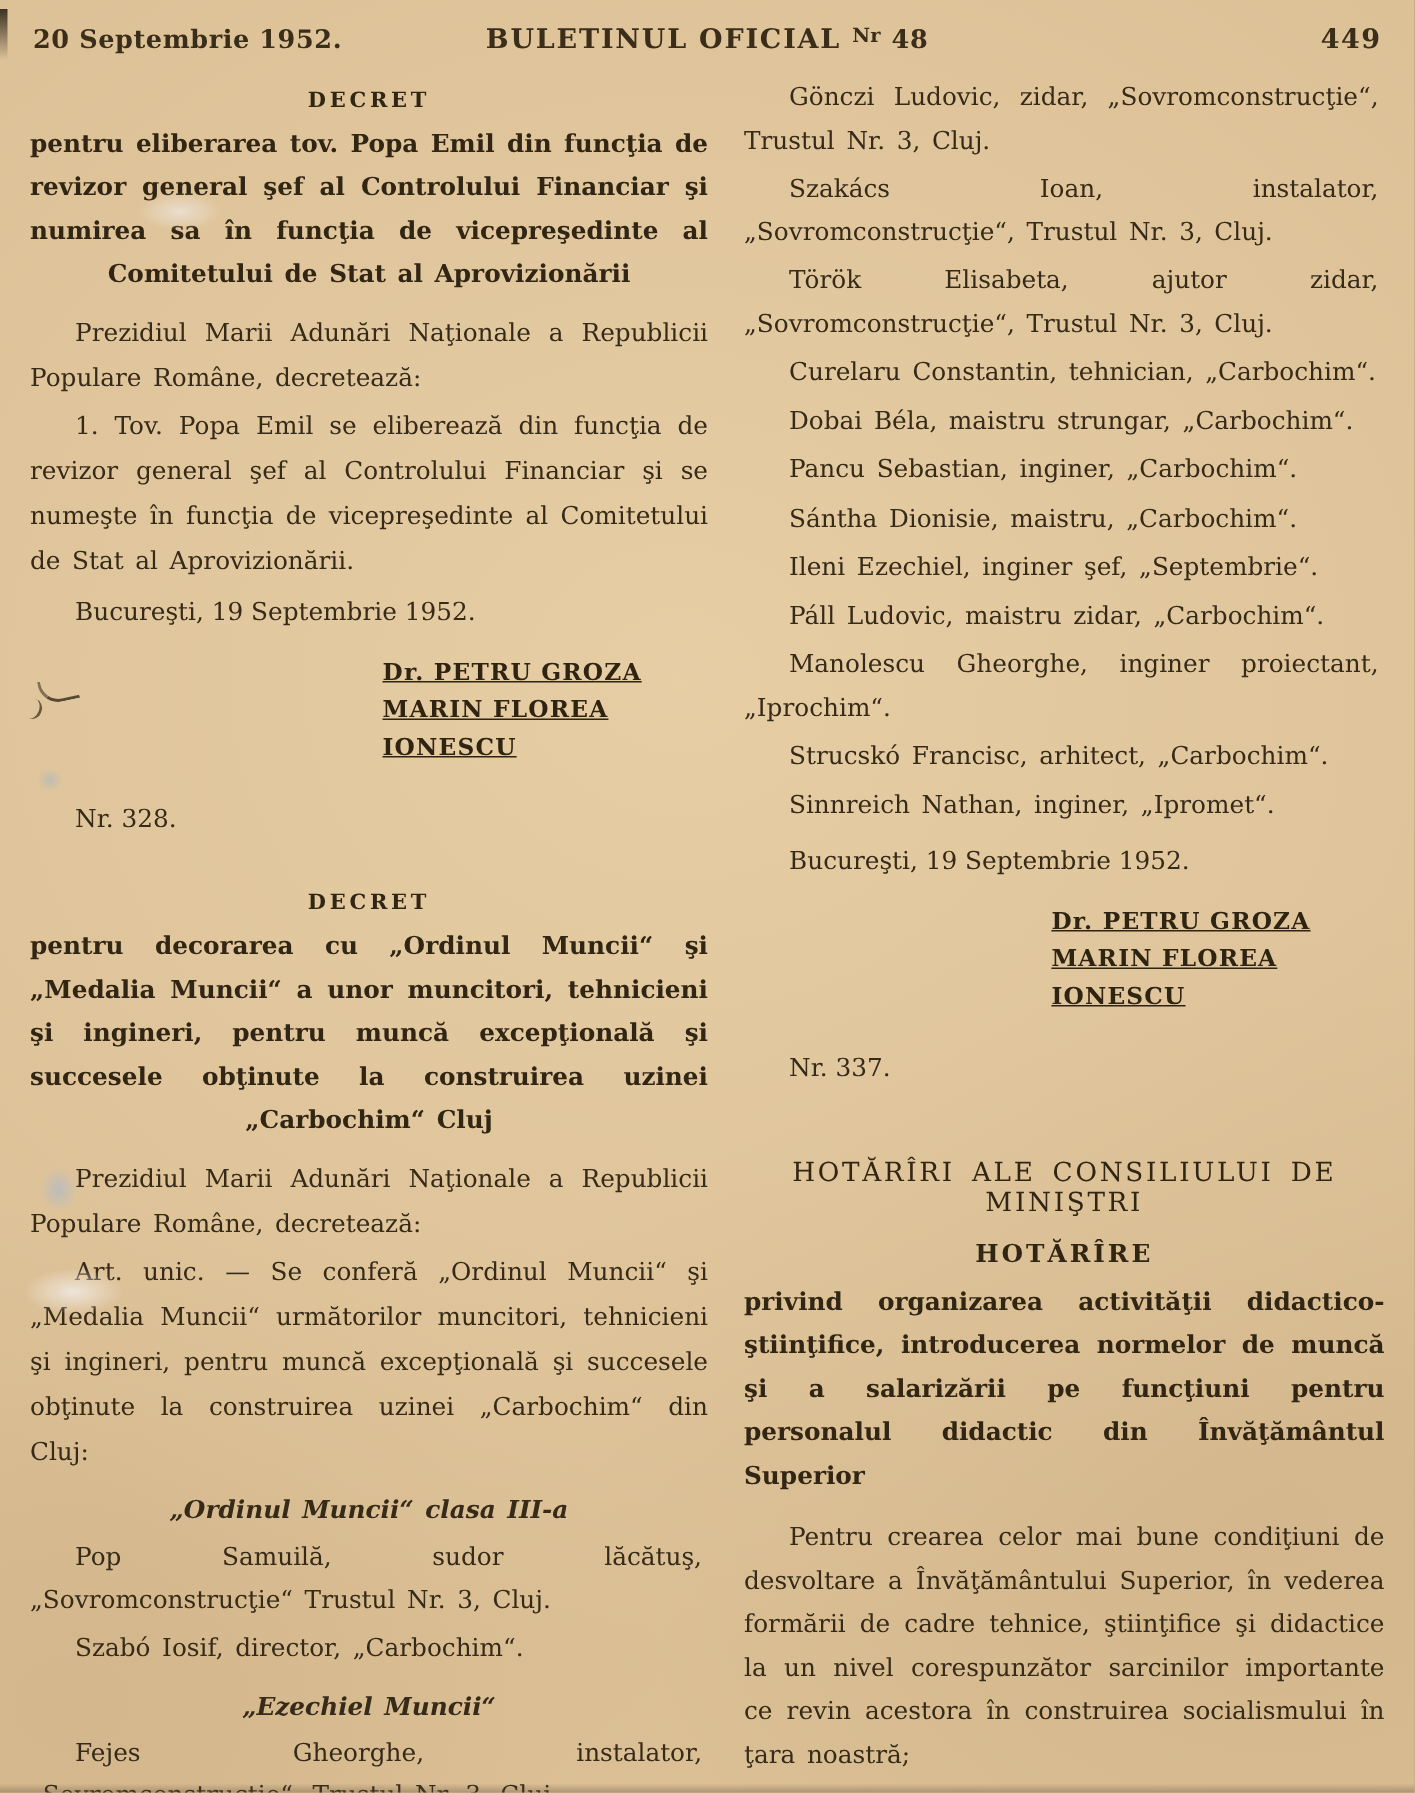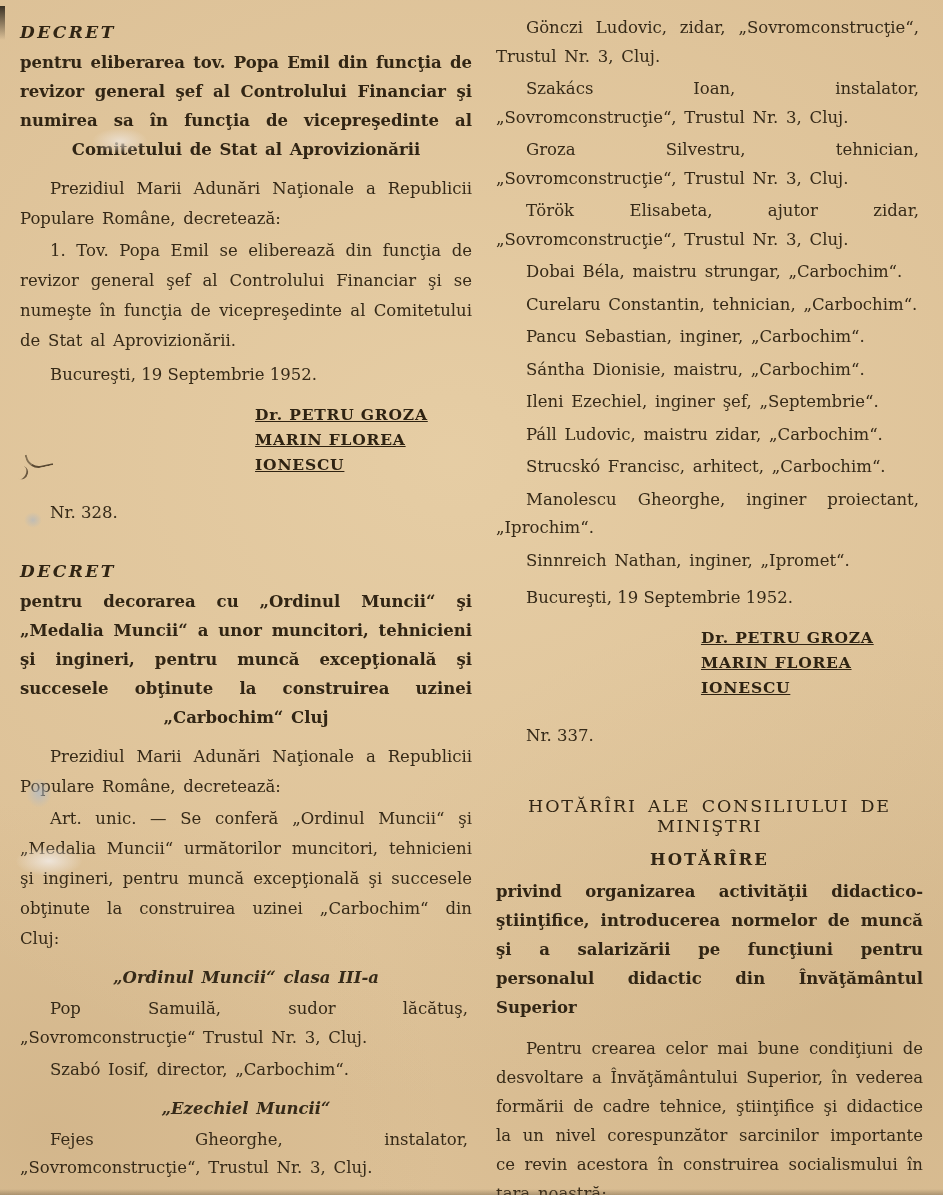--- a/index.html
+++ b/index.html
@@ -37,25 +37,24 @@
   .columns{
     display:grid;
     grid-template-columns:452px 1fr;
     column-gap:24px;
     padding:6px 20px 0 20px;
   }
   .col{font-size:16.5px;}
   
   .decree-title{
     margin:16px 0 6px 0;
-    text-align:left;
-    font-size:17px;font-weight:bold;
+    text-align:center;
+    font-size:14px;font-weight:bold;
     letter-spacing:2.5px;
     color:#312514;
-    font-style:italic;
   }
   .decree-subtitle{
     margin:4px 0 10px 0;
     font-weight:bold;
     line-height:29px;
     text-align:justify;
     text-align-last:center;
     word-spacing:2px;
     color:#312514;
   }
@@ -170,20 +169,29 @@
   .edge-shadow-bottom{
     left:0;bottom:0;width:100%;height:6px;
     background:linear-gradient(to top, rgba(90,74,52,.35), rgba(90,74,52,0));
   }
 </style>
 </head>
 <body>
 
 <div class="page">
 
+  <div class="hdr">
+    <span class="hdr-date">20 Septembrie 1952.</span>
+    <span class="hdr-center">
+      <span>BULETINUL OFICIAL</span>
+      <span class="issue-label">Nr</span>
+      <span class="issue-no">48</span>
+    </span>
+    <span class="hdr-page">449</span>
+  </div>
 
   <div class="columns">
 
     <div class="col">
 
       <section>
         <h2 class="decree-title">DECRET</h2>
         <p class="decree-subtitle">pentru eliberarea tov. Popa Emil din funcţia de revizor general şef al Controlului Financiar şi numirea sa în funcţia de vicepreşedinte al Comitetului de Stat al Aprovizionării</p>
         <p class="body-par">Prezidiul Marii Adunări Naţionale a Republicii Populare Române, decretează:</p>
         <p class="body-par">1. Tov. Popa Emil se eliberează din funcţia de revizor general şef al Controlului Financiar şi se numeşte în funcţia de vicepreşedinte al Comitetului de Stat al Aprovizionării.</p>
@@ -210,30 +218,29 @@
 
       </section>
 
     </div>
 
     <div class="col">
 
       <section style="margin-top:8px">
         <p class="entry">Gönczi Ludovic, zidar, „Sovromconstrucţie“, Trustul Nr. 3, Cluj.</p>
         <p class="entry">Szakács Ioan, instalator, „Sovromconstrucţie“, Trustul Nr. 3, Cluj.</p>
-        <p class="entry">Groza Silvestru, tehnician, „Sovromconstrucţie“, Trustul Nr. 3, Cluj.</p>
         <p class="entry">Török Elisabeta, ajutor zidar, „Sovromconstrucţie“, Trustul Nr. 3, Cluj.</p>
+        <p class="entry">Curelaru Constantin, tehnician, „Carbochim“.</p>
         <p class="entry">Dobai Béla, maistru strungar, „Carbochim“.</p>
-        <p class="entry">Curelaru Constantin, tehnician, „Carbochim“.</p>
         <p class="entry">Pancu Sebastian, inginer, „Carbochim“.</p>
         <p class="entry">Sántha Dionisie, maistru, „Carbochim“.</p>
         <p class="entry">Ileni Ezechiel, inginer şef, „Septembrie“.</p>
         <p class="entry">Páll Ludovic, maistru zidar, „Carbochim“.</p>
+        <p class="entry">Manolescu Gheorghe, inginer proiectant, „Iprochim“.</p>
         <p class="entry">Strucskó Francisc, arhitect, „Carbochim“.</p>
-        <p class="entry">Manolescu Gheorghe, inginer proiectant, „Iprochim“.</p>
         <p class="entry">Sinnreich Nathan, inginer, „Ipromet“.</p>
 
         <p class="date-line" style="margin-top:8px">Bucureşti, 19 Septembrie 1952.</p>
         <div class="sig-block" style="margin-left:48%">
           <div>Dr. PETRU GROZA</div>
           <div>MARIN FLOREA IONESCU</div>
         </div>
         <p class="doc-number">Nr. 337.</p>
       </section>
 

